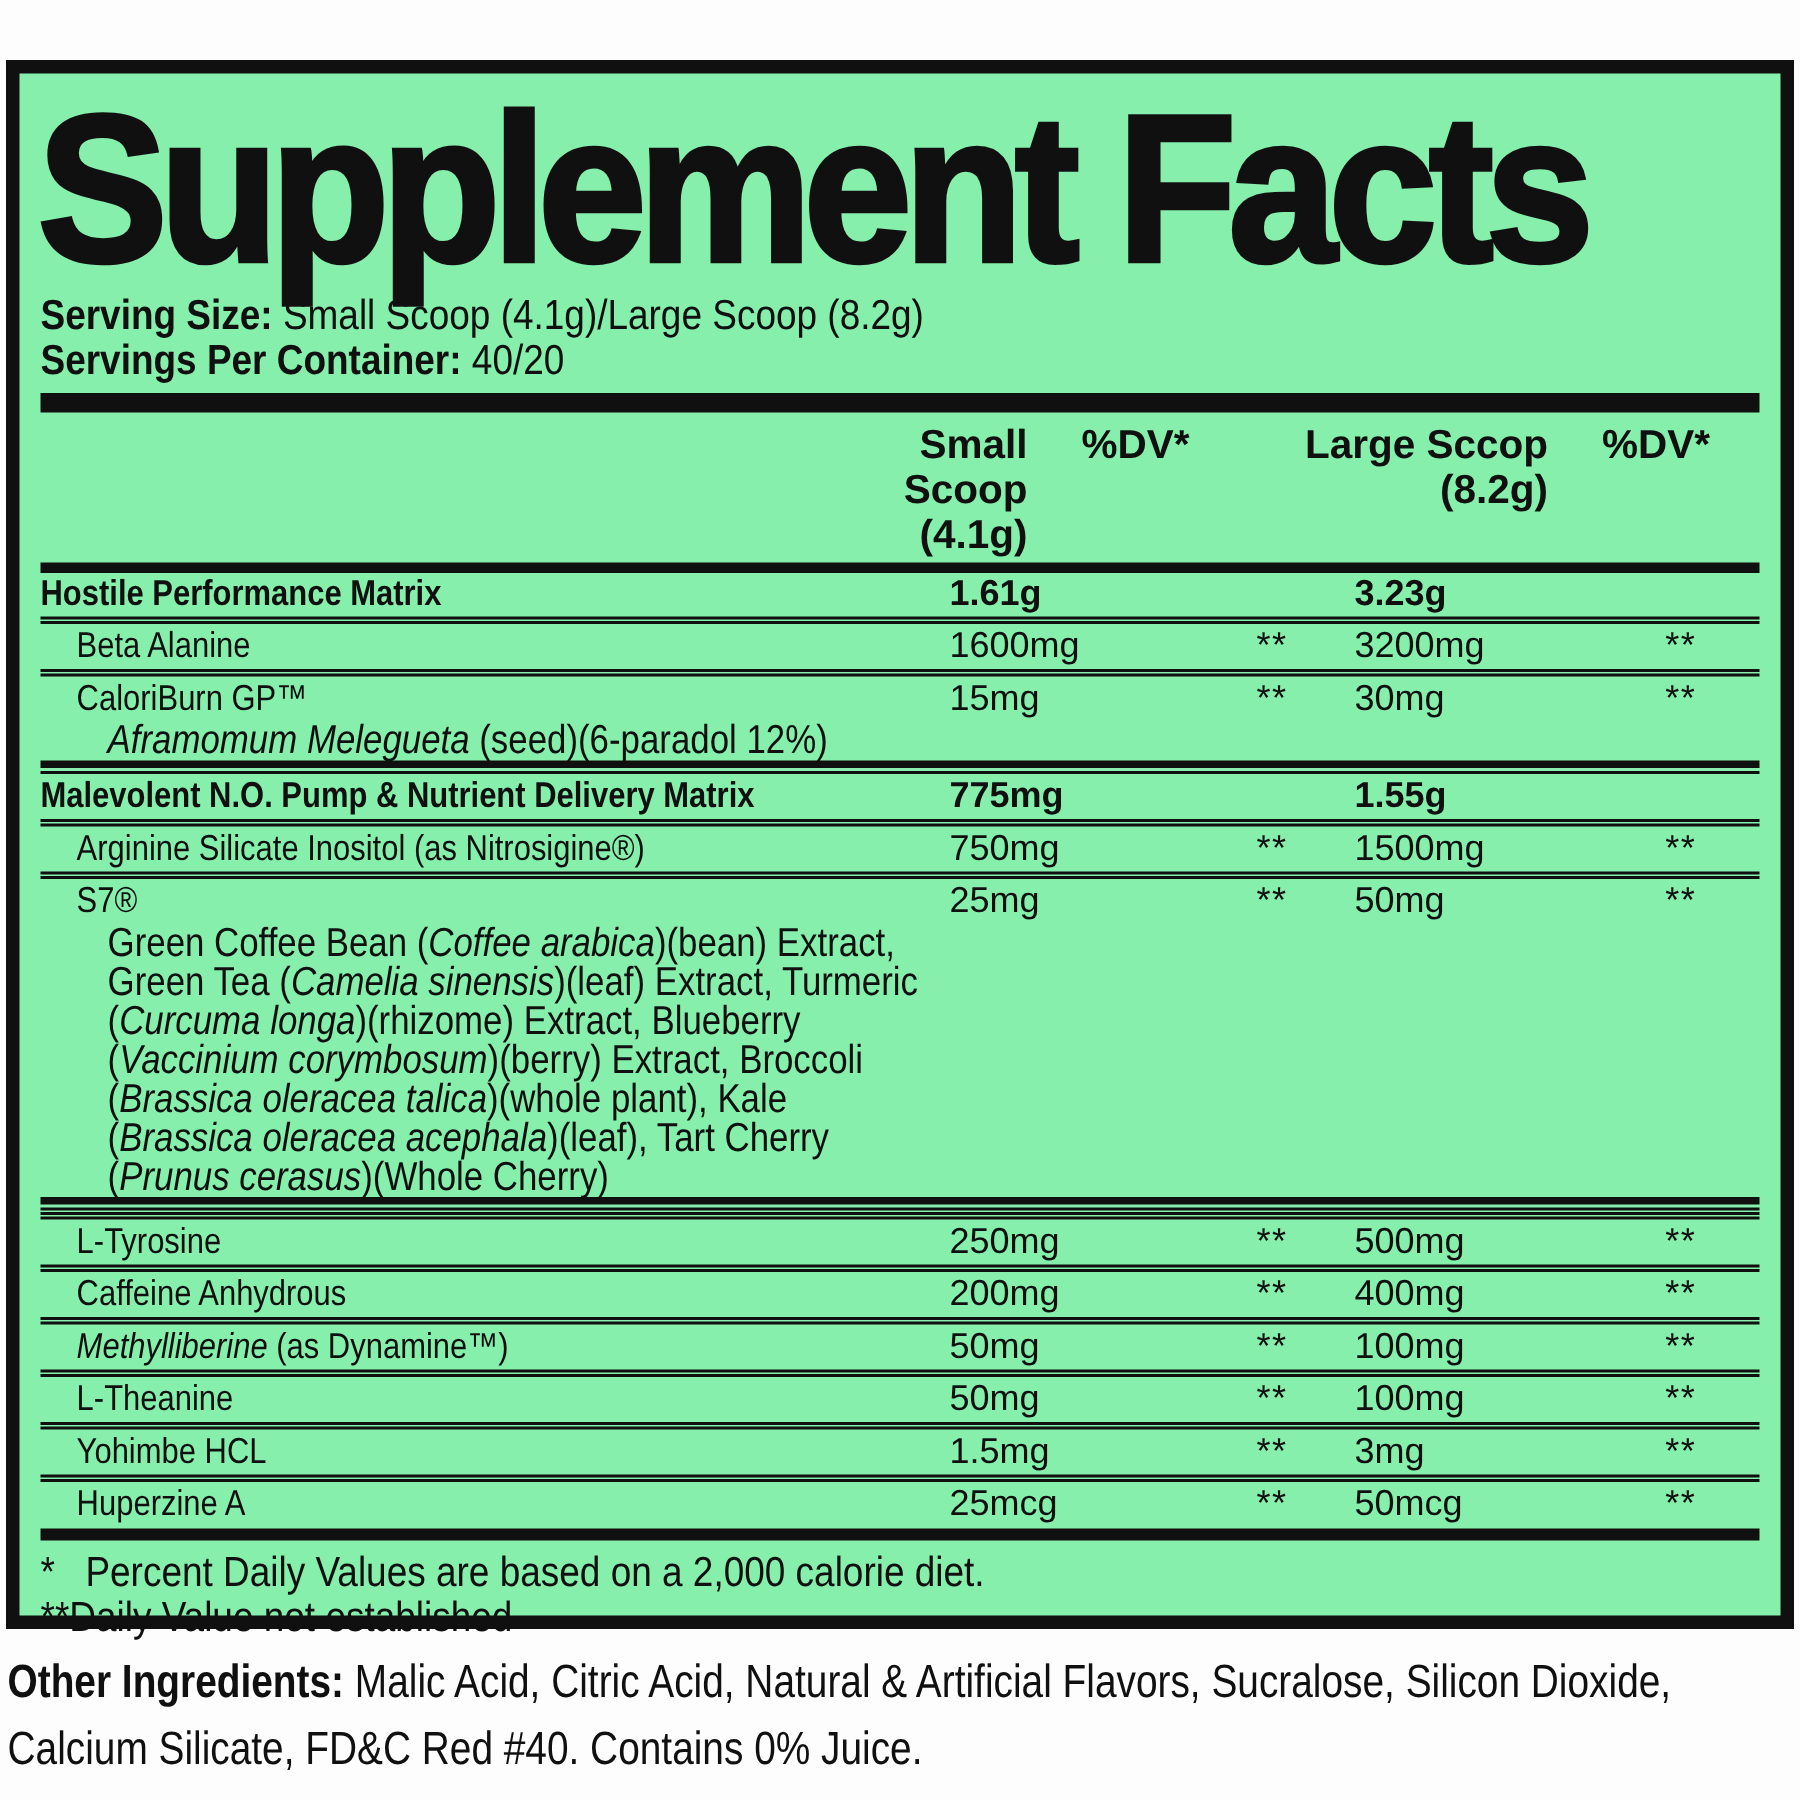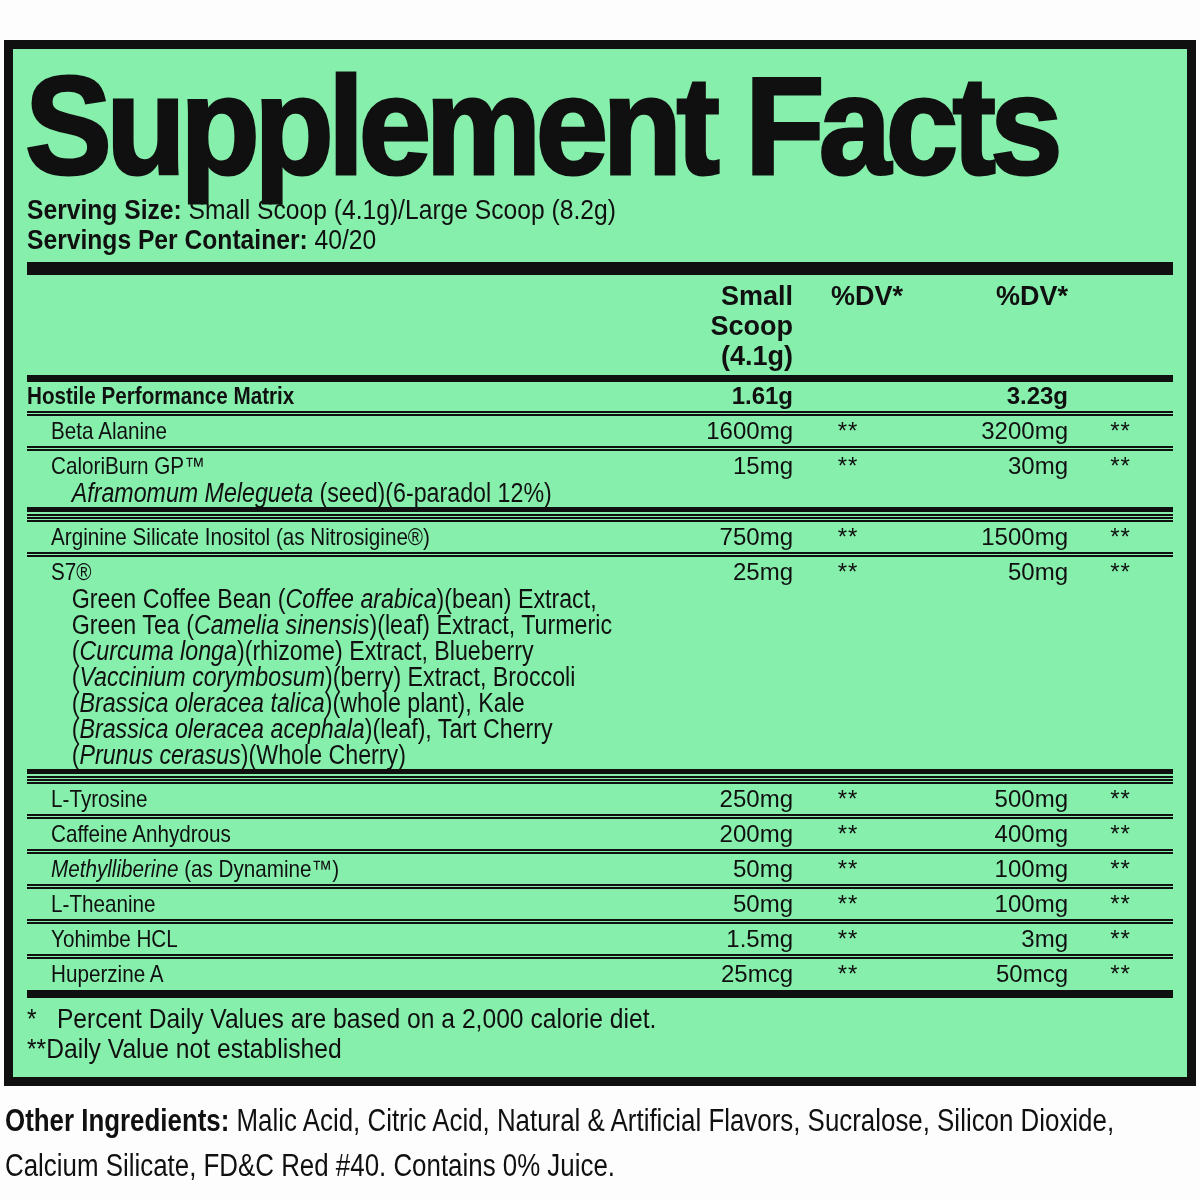--- a/index.html
+++ b/index.html
@@ -33,32 +33,33 @@
   .b { font-weight:bold; }
   .it { font-style:italic; }
   .bar-servings { height:13px; background:#101010; margin-top:7px; }
   .bar-header   { height:7px;  background:#101010; }
   .bar-final    { height:8px;  background:#101010; margin-top:2px; }
 
   .hdr-row {
     display:grid; grid-template-columns:1fr 160px 110px 165px 105px;
     font-size:27px; font-weight:bold; line-height:30px;
     padding:6px 0 4px 0;
+    gap:36px;
   }
   .hdr-amt { text-align:right; }
-  .hdr-dv  { text-align:right; }
+  .hdr-dv  { text-align:left; }
 
   .row {
     display:grid; grid-template-columns:1fr 160px 110px 165px 105px;
     font-size:24px; line-height:28px; align-items:start;
   }
   .row.section { font-weight:bold; }
   .name-cell { white-space:nowrap; transform:scaleX(0.86); transform-origin:left center; }
   .row.item .name-cell { padding-left:28px; }
-  .amt { text-align:right; }
+  .amt { }
   .dv  { text-align:center; letter-spacing:1px; }
   .sub-line {
     font-size:27px; line-height:26px; white-space:nowrap;
     padding-left:52px;
     transform:scaleX(0.86); transform-origin:left center;
   }
   .divider-thin  { border-top:2px solid #101010; border-bottom:2px solid #101010; height:1px; margin:1px 0; }
   .divider-thick { border-top:5px solid #101010; border-bottom:2px solid #101010; height:2px; margin:1px 0; }
 
   .footnotes { margin-top:6px; font-size:28px; line-height:30px; }
@@ -84,20 +85,24 @@
 
   <div class="bar-servings"></div>
 
   <div class="hdr-row">
     <div></div>
     <div class="hdr-amt">
       <div>Small Scoop</div>
       <div>(4.1g)</div>
     </div>
     <div class="hdr-dv">%DV*</div>
+    <div class="hdr-amt">
+      <div>Large Sccop</div>
+      <div>(8.2g)</div>
+    </div>
     <div class="hdr-dv">%DV*</div>
   </div>
 
   <div class="bar-header"></div>
 
   <div>
       <div class="row section">
         <div class="name-cell"><span>Hostile Performance Matrix</span></div>
         <div class="amt">1.61g</div>
         <div class="dv"></div>
@@ -115,20 +120,27 @@
       <div class="divider-thin"></div>
       <div class="row item">
         <div class="name-cell"><span>CaloriBurn GP™</span></div>
         <div class="amt">15mg</div>
         <div class="dv">**</div>
         <div class="amt">30mg</div>
         <div class="dv">**</div>
       </div>
       <div class="sub-line"><span class="it">Aframomum Melegueta</span><span> (seed)(6-paradol 12%)</span></div>
       <div class="divider-thick"></div>
+      <div class="row section">
+        <div class="name-cell"><span>Malevolent N.O. Pump &amp; Nutrient Delivery Matrix</span></div>
+        <div class="amt">775mg</div>
+        <div class="dv"></div>
+        <div class="amt">1.55g</div>
+        <div class="dv"></div>
+      </div>
       <div class="divider-thin"></div>
       <div class="row item">
         <div class="name-cell"><span>Arginine Silicate Inositol (as Nitrosigine®)</span></div>
         <div class="amt">750mg</div>
         <div class="dv">**</div>
         <div class="amt">1500mg</div>
         <div class="dv">**</div>
       </div>
       <div class="divider-thin"></div>
       <div class="row item">

